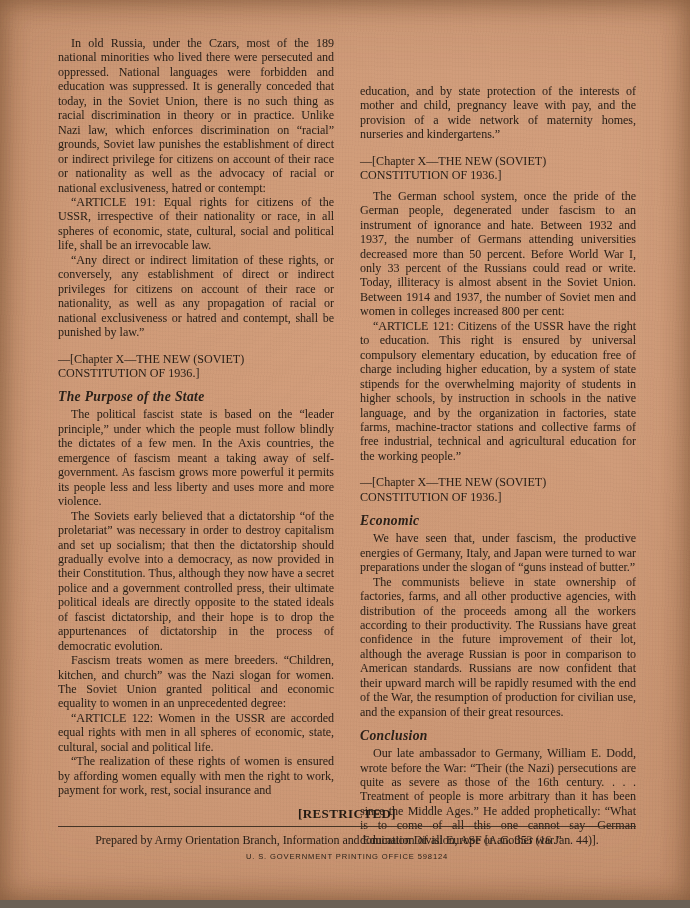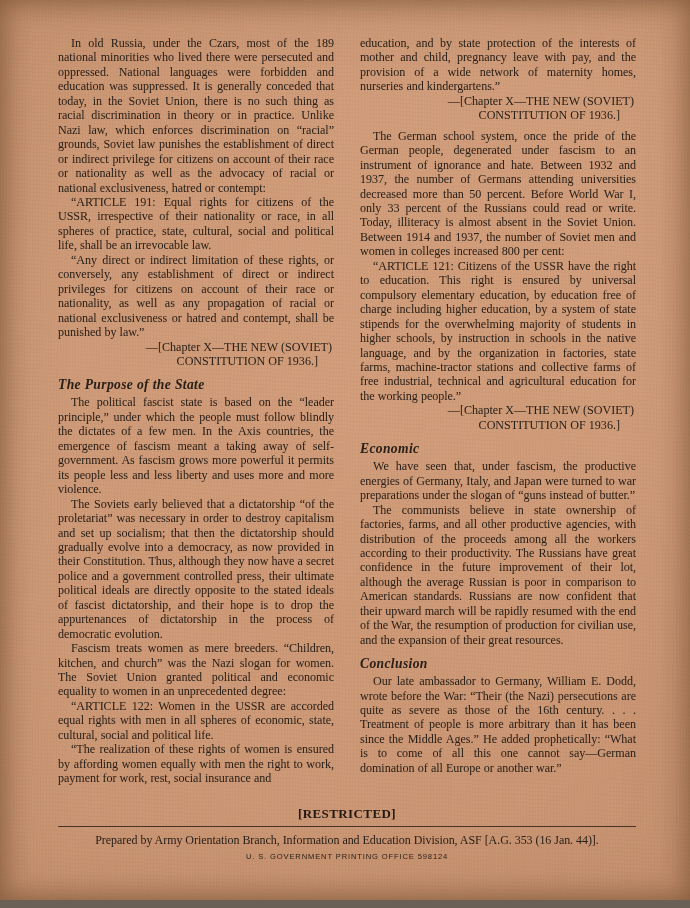--- a/index.html
+++ b/index.html
@@ -82,29 +82,29 @@
   p.para {
     font-size: 12.1px;
     line-height: 14.45px;
     text-align: justify;
     text-indent: 13px;
     letter-spacing: -0.05px;
     word-spacing: 0.2px;
   }
   p.cont {
     text-indent: 0;
+    margin-top: 48px;
   }
 
   
   .cite {
     font-size: 12.1px;
     line-height: 14.45px;
-    text-align: right;
     padding-right: 2px;
-    margin-top: 0px;
+    margin-top: 12px;
   }
   .cite .l2 { display: block; padding-right: 14px; }
   .sc-u {
     font-variant: small-caps;
   }
 
   h2.section {
     font-size: 13.6px;
     line-height: 16px;
     font-style: italic;
@@ -159,21 +159,21 @@
 
 <div id="page">
 
   <div id="content">
     <div class="columns">
 
       <div class="col">
 
         <p class="para">In old Russia, under the Czars, most of the 189 national minorities who lived there were persecuted and oppressed. National languages were forbidden and education was suppressed. It is generally conceded that today, in the Soviet Union, there is no such thing as racial discrimination in theory or in practice. Unlike Nazi law, which enforces discrimination on “racial” grounds, Soviet law punishes the establishment of direct or indirect privilege for citizens on account of their race or nationality as well as the advocacy of racial or national exclusiveness, hatred or contempt:</p>
 
-        <p class="para">“<span class="sc-u">ARTICLE 191</span><span>: Equal rights for citizens of the USSR, irrespective of their nationality or race, in all spheres of practice, state, cultural, social and political life, shall be an irrevocable law.</span></p>
+        <p class="para">“<span class="sc-u">ARTICLE 191</span><span>: Equal rights for citizens of the USSR, irrespective of their nationality or race, in all spheres of economic, state, cultural, social and political life, shall be an irrevocable law.</span></p>
 
         <p class="para">“Any direct or indirect limitation of these rights, or conversely, any establishment of direct or indirect privileges for citizens on account of their race or nationality, as well as any propagation of racial or national exclusiveness or hatred and contempt, shall be punished by law.”</p>
 
         <div class="cite">
           <span>—[Chapter X—<span class="sc-u">THE NEW (SOVIET)</span></span>
           <span class="l2"><span class="sc-u">CONSTITUTION OF</span> 1936.]</span>
         </div>
 
         <h2 class="section">The Purpose of the State</h2>
 

